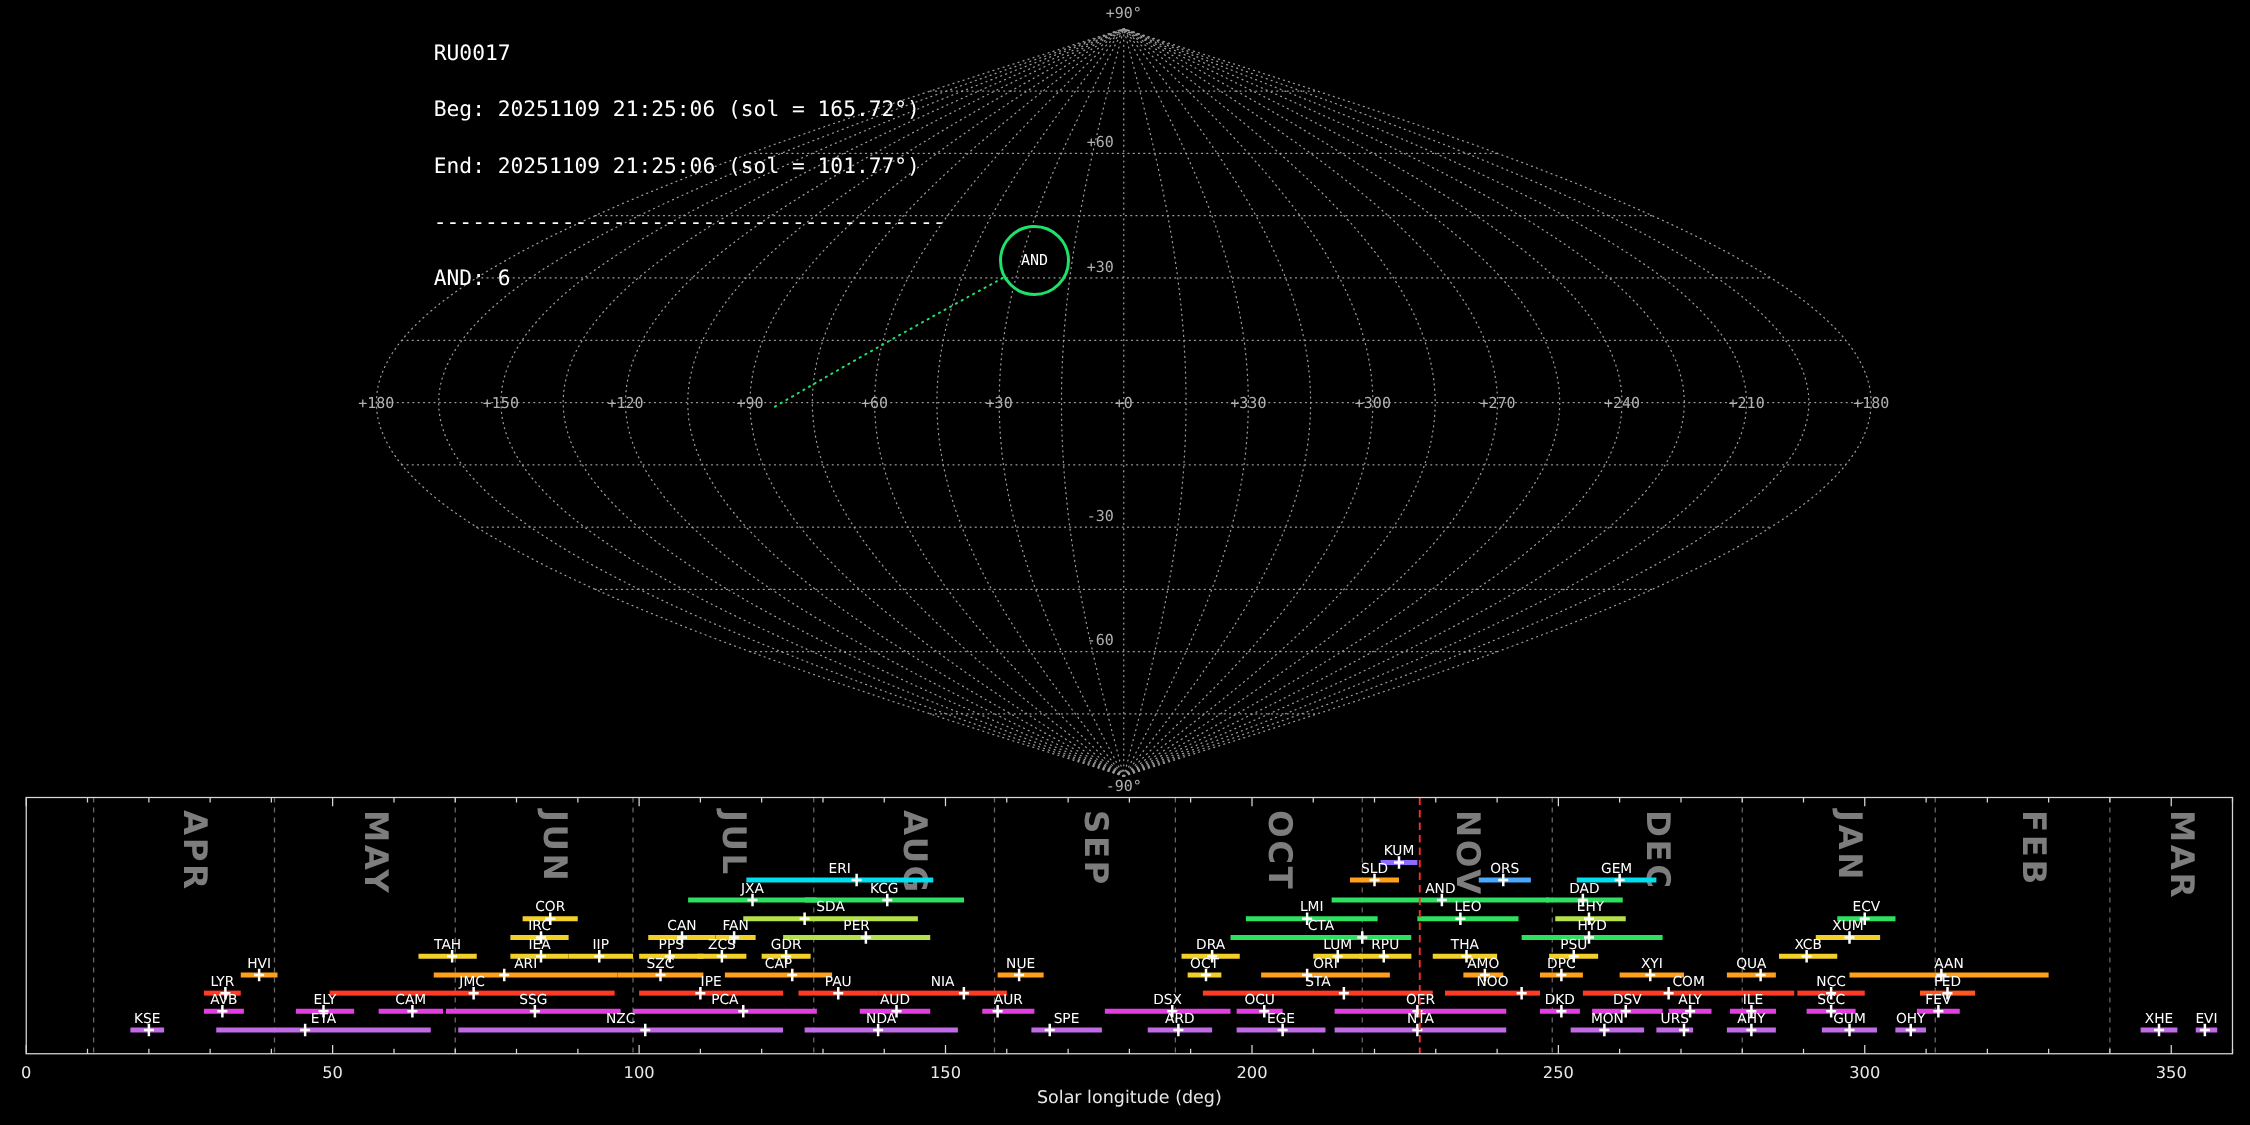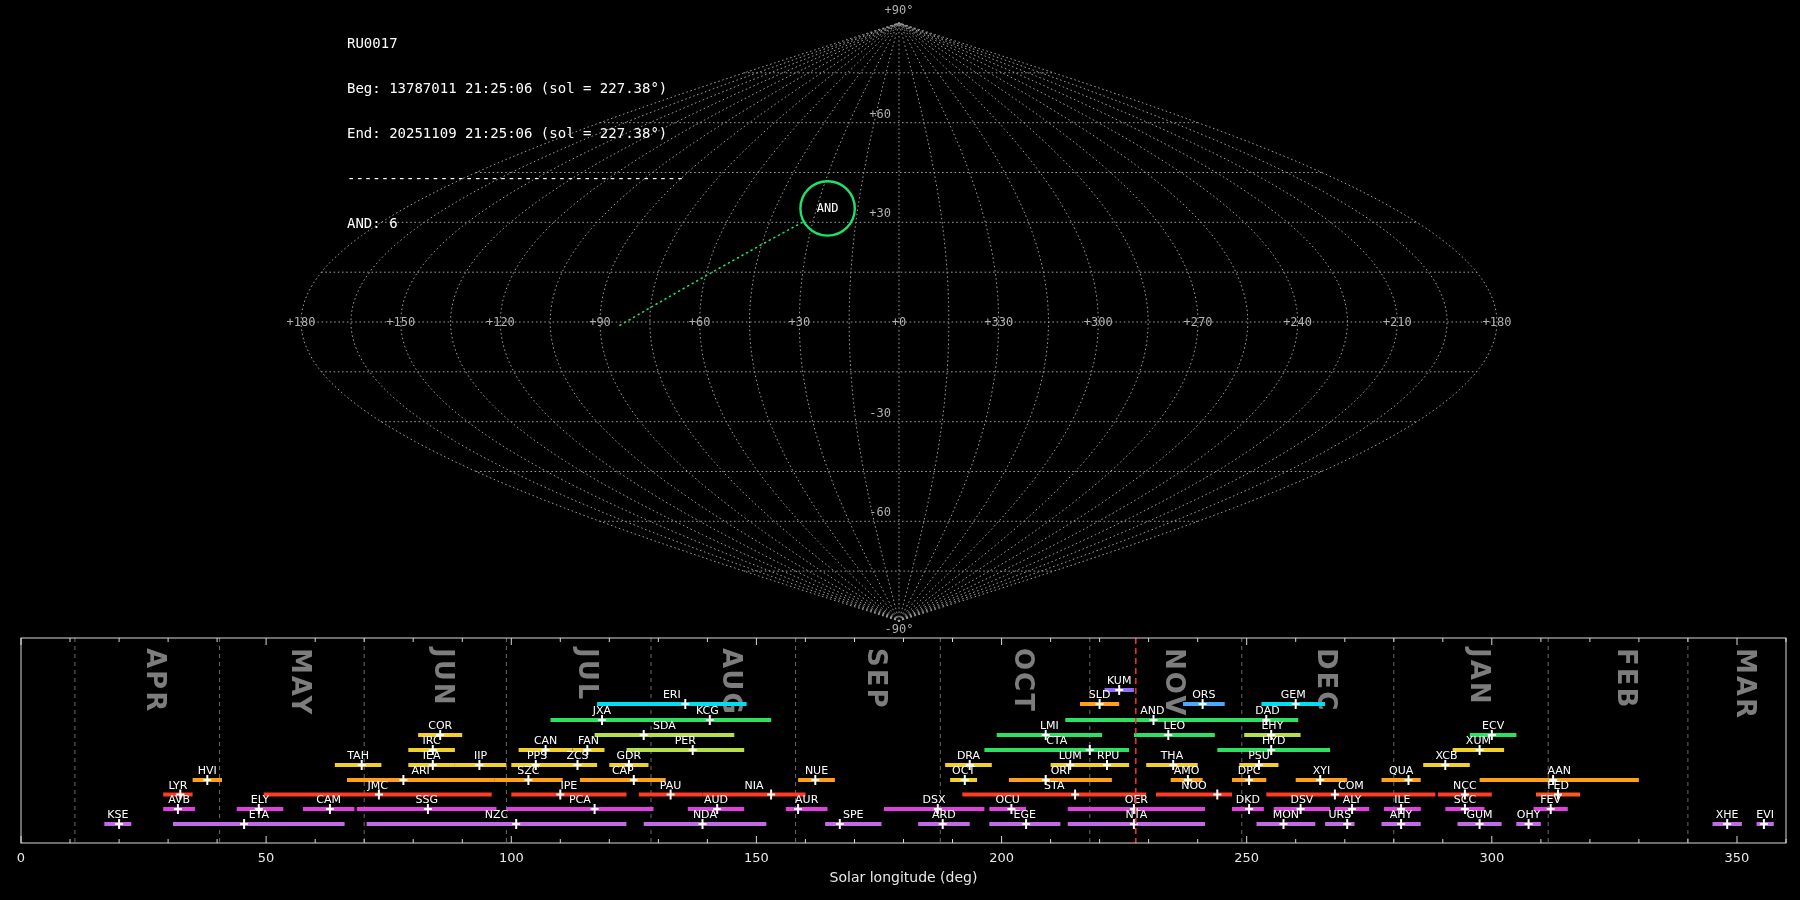--- a/index.html
+++ b/index.html
@@ -1,29 +1,29 @@
 <!DOCTYPE html>
 <html><head>
 <meta charset="utf-8">
 <style>
   html,body{margin:0;padding:0;background:#000;}
   body{width:1800px;height:900px;position:relative;overflow:hidden;font-family:"DejaVu Sans",sans-serif;}
   .header{position:absolute;left:347px;top:6px;color:#fff;font-family:"DejaVu Sans Mono",monospace;
-          font-size:14px;line-height:15px;white-space:pre;z-index:5;}
+          font-size:17px;line-height:15px;white-space:pre;z-index:5;}
   svg{position:absolute;left:0;display:block;}
   #skymap{top:0;}
   #timeline{top:630px;}
 </style>
 </head>
 <body>
 
 <div class="header">
   <div>RU0017</div>
-  <div>Beg: 13787011 21:25:06 (sol = 227.38°)</div>
-  <div>End: 20251109 21:25:06 (sol = 227.38°)</div>
+  <div>Beg: 20251109 21:25:06 (sol = 165.72°)</div>
+  <div>End: 20251109 21:25:06 (sol = 101.77°)</div>
   <div>----------------------------------------</div>
   <div>AND: 6</div>
 </div>
 
 <svg id="skymap" width="1800" height="640" viewBox="0 0 1800 640" xmlns="http://www.w3.org/2000/svg">
     <g stroke="#9c9c9c" stroke-width="1" stroke-dasharray="0.8 3.4" stroke-linecap="round" fill="none">
       <polyline points="899.0,621.0 919.9,614.3 940.7,607.7 961.5,601.0 982.2,594.4 1002.8,587.8 1023.3,581.1 1043.7,574.5 1063.8,567.8 1083.8,561.2 1103.5,554.5 1123.0,547.9 1142.2,541.3 1161.1,534.6 1179.7,528.0 1198.0,521.3 1215.9,514.7 1233.4,508.0 1250.5,501.4 1267.1,494.7 1283.4,488.1 1299.1,481.5 1314.4,474.8 1329.1,468.2 1343.4,461.5 1357.1,454.9 1370.2,448.2 1382.8,441.6 1394.7,434.9 1406.1,428.3 1416.8,421.7 1427.0,415.0 1436.4,408.4 1445.3,401.7 1453.4,395.1 1460.9,388.4 1467.7,381.8 1473.8,375.2 1479.2,368.5 1483.9,361.9 1487.9,355.2 1491.1,348.6 1493.7,341.9 1495.5,335.3 1496.6,328.6 1497.0,322.0 1496.6,315.4 1495.5,308.7 1493.7,302.1 1491.1,295.4 1487.9,288.8 1483.9,282.1 1479.2,275.5 1473.8,268.8 1467.7,262.2 1460.9,255.6 1453.4,248.9 1445.3,242.3 1436.4,235.6 1427.0,229.0 1416.8,222.3 1406.1,215.7 1394.7,209.1 1382.8,202.4 1370.2,195.8 1357.1,189.1 1343.4,182.5 1329.1,175.8 1314.4,169.2 1299.1,162.5 1283.4,155.9 1267.1,149.3 1250.5,142.6 1233.4,136.0 1215.9,129.3 1198.0,122.7 1179.7,116.0 1161.1,109.4 1142.2,102.7 1123.0,96.1 1103.5,89.5 1083.8,82.8 1063.8,76.2 1043.7,69.5 1023.3,62.9 1002.8,56.2 982.2,49.6 961.5,43.0 940.7,36.3 919.9,29.7 899.0,23.0"></polyline>
       <polyline points="899.0,621.0 918.1,614.3 937.2,607.7 956.3,601.0 975.3,594.4 994.2,587.8 1013.0,581.1 1031.6,574.5 1050.1,567.8 1068.4,561.2 1086.5,554.5 1104.3,547.9 1121.9,541.3 1139.3,534.6 1156.3,528.0 1173.1,521.3 1189.5,514.7 1205.5,508.0 1221.2,501.4 1236.5,494.7 1251.3,488.1 1265.8,481.5 1279.8,474.8 1293.3,468.2 1306.3,461.5 1318.9,454.9 1330.9,448.2 1342.4,441.6 1353.4,434.9 1363.8,428.3 1373.7,421.7 1383.0,415.0 1391.7,408.4 1399.7,401.7 1407.2,395.1 1414.1,388.4 1420.3,381.8 1425.9,375.2 1430.8,368.5 1435.2,361.9 1438.8,355.2 1441.8,348.6 1444.1,341.9 1445.8,335.3 1446.8,328.6 1447.1,322.0 1446.8,315.4 1445.8,308.7 1444.1,302.1 1441.8,295.4 1438.8,288.8 1435.2,282.1 1430.8,275.5 1425.9,268.8 1420.3,262.2 1414.1,255.6 1407.2,248.9 1399.7,242.3 1391.7,235.6 1383.0,229.0 1373.7,222.3 1363.8,215.7 1353.4,209.1 1342.4,202.4 1330.9,195.8 1318.9,189.1 1306.3,182.5 1293.3,175.8 1279.8,169.2 1265.8,162.5 1251.3,155.9 1236.5,149.3 1221.2,142.6 1205.5,136.0 1189.5,129.3 1173.1,122.7 1156.3,116.0 1139.3,109.4 1121.9,102.7 1104.3,96.1 1086.5,89.5 1068.4,82.8 1050.1,76.2 1031.6,69.5 1013.0,62.9 994.2,56.2 975.3,49.6 956.3,43.0 937.2,36.3 918.1,29.7 899.0,23.0"></polyline>
       <polyline points="899.0,621.0 916.4,614.3 933.8,607.7 951.1,601.0 968.3,594.4 985.5,587.8 1002.6,581.1 1019.5,574.5 1036.4,567.8 1053.0,561.2 1069.4,554.5 1085.7,547.9 1101.7,541.3 1117.4,534.6 1132.9,528.0 1148.2,521.3 1163.1,514.7 1177.6,508.0 1191.9,501.4 1205.8,494.7 1219.3,488.1 1232.4,481.5 1245.1,474.8 1257.4,468.2 1269.3,461.5 1280.7,454.9 1291.7,448.2 1302.1,441.6 1312.1,434.9 1321.6,428.3 1330.5,421.7 1339.0,415.0 1346.9,408.4 1354.2,401.7 1361.0,395.1 1367.2,388.4 1372.9,381.8 1378.0,375.2 1382.5,368.5 1386.4,361.9 1389.7,355.2 1392.5,348.6 1394.6,341.9 1396.1,335.3 1397.0,328.6 1397.3,322.0 1397.0,315.4 1396.1,308.7 1394.6,302.1 1392.5,295.4 1389.7,288.8 1386.4,282.1 1382.5,275.5 1378.0,268.8 1372.9,262.2 1367.2,255.6 1361.0,248.9 1354.2,242.3 1346.9,235.6 1339.0,229.0 1330.5,222.3 1321.6,215.7 1312.1,209.1 1302.1,202.4 1291.7,195.8 1280.7,189.1 1269.3,182.5 1257.4,175.8 1245.1,169.2 1232.4,162.5 1219.3,155.9 1205.8,149.3 1191.9,142.6 1177.6,136.0 1163.1,129.3 1148.2,122.7 1132.9,116.0 1117.4,109.4 1101.7,102.7 1085.7,96.1 1069.4,89.5 1053.0,82.8 1036.4,76.2 1019.5,69.5 1002.6,62.9 985.5,56.2 968.3,49.6 951.1,43.0 933.8,36.3 916.4,29.7 899.0,23.0"></polyline>
       <polyline points="899.0,621.0 914.7,614.3 930.3,607.7 945.9,601.0 961.4,594.4 976.9,587.8 992.2,581.1 1007.5,574.5 1022.6,567.8 1037.6,561.2 1052.4,554.5 1067.0,547.9 1081.4,541.3 1095.6,534.6 1109.5,528.0 1123.2,521.3 1136.7,514.7 1149.8,508.0 1162.6,501.4 1175.1,494.7 1187.3,488.1 1199.1,481.5 1210.5,474.8 1221.6,468.2 1232.3,461.5 1242.5,454.9 1252.4,448.2 1261.8,441.6 1270.8,434.9 1279.3,428.3 1287.4,421.7 1295.0,415.0 1302.1,408.4 1308.7,401.7 1314.8,395.1 1320.4,388.4 1325.5,381.8 1330.1,375.2 1334.1,368.5 1337.7,361.9 1340.7,355.2 1343.1,348.6 1345.0,341.9 1346.4,335.3 1347.2,328.6 1347.5,322.0 1347.2,315.4 1346.4,308.7 1345.0,302.1 1343.1,295.4 1340.7,288.8 1337.7,282.1 1334.1,275.5 1330.1,268.8 1325.5,262.2 1320.4,255.6 1314.8,248.9 1308.7,242.3 1302.1,235.6 1295.0,229.0 1287.4,222.3 1279.3,215.7 1270.8,209.1 1261.8,202.4 1252.4,195.8 1242.5,189.1 1232.3,182.5 1221.6,175.8 1210.5,169.2 1199.1,162.5 1187.3,155.9 1175.1,149.3 1162.6,142.6 1149.8,136.0 1136.7,129.3 1123.2,122.7 1109.5,116.0 1095.6,109.4 1081.4,102.7 1067.0,96.1 1052.4,89.5 1037.6,82.8 1022.6,76.2 1007.5,69.5 992.2,62.9 976.9,56.2 961.4,49.6 945.9,43.0 930.3,36.3 914.7,29.7 899.0,23.0"></polyline>

